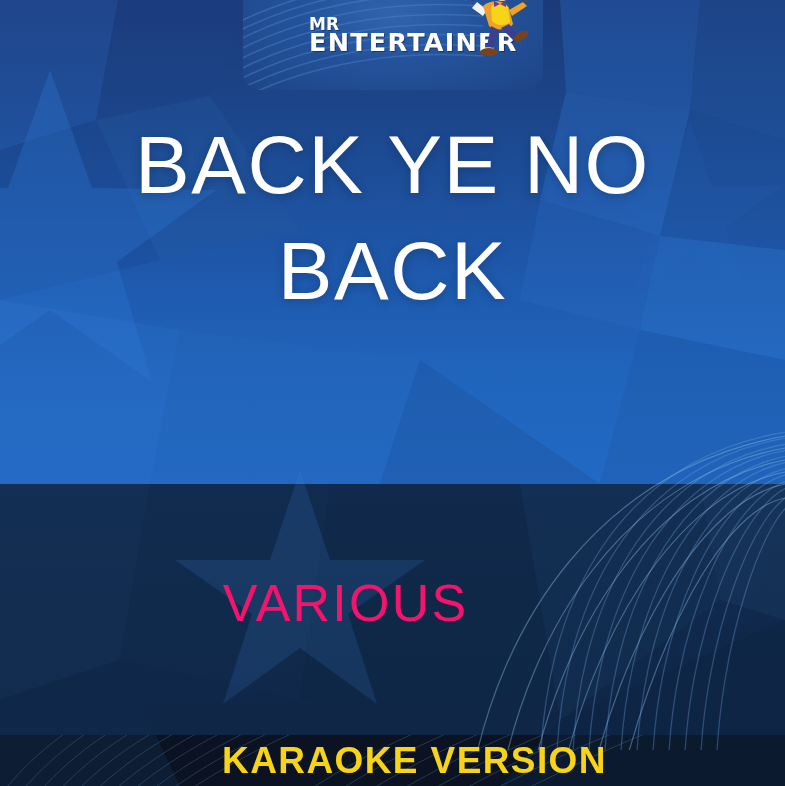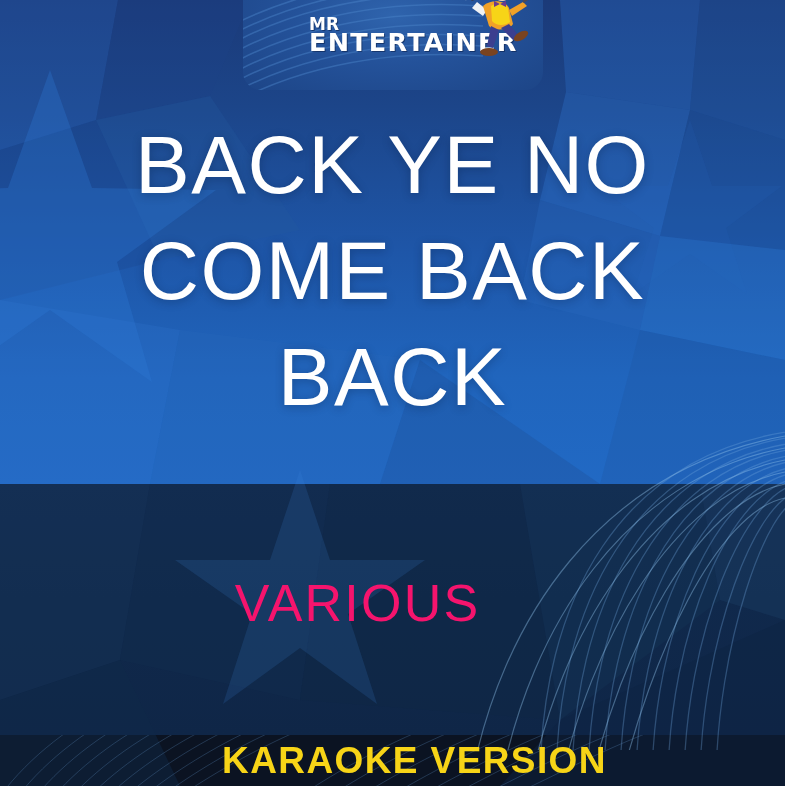--- a/index.html
+++ b/index.html
@@ -74,21 +74,21 @@
     font-weight:400;
     font-size:82px;
     line-height:106px;
     letter-spacing:1.5px;
     white-space:nowrap;
     text-shadow:0 2px 10px rgba(4,20,50,.28);
   }
 
   
   #artist {
-    position:absolute; left:12px; top:572px; width:691px;
+    position:absolute; left:0; top:572px; width:691px;
     text-align:center;
     color:#f5146d;
     font-family:"Liberation Sans", sans-serif;
     font-weight:400;
     font-size:52px;
     line-height:62px;
     letter-spacing:2.2px;
   }
 
   
@@ -274,21 +274,20 @@
       <path d="M52,58 L48,78 L54,80 L60,62 Z" fill="#3b3f8f"></path>
       <path d="M62,60 L74,72 L80,68 L70,56 Z" fill="#3b3f8f"></path>
 
       <ellipse cx="50" cy="84" rx="9" ry="4" fill="#7a4320"></ellipse>
       <ellipse cx="82" cy="68" rx="8" ry="4" fill="#7a4320" transform="rotate(-30 82 68)"></ellipse>
     </svg>
   </div>
 
   <div id="title-block">
     <div class="tline">BACK YE NO</div>
-    <div class="tline">COME BACK</div>
     <div class="tline">BACK</div>
   </div>
 
   <div id="artist">VARIOUS</div>
 
   <div id="footer">
     <div class="ktext">KARAOKE VERSION</div>
   </div>
 
 </div>

